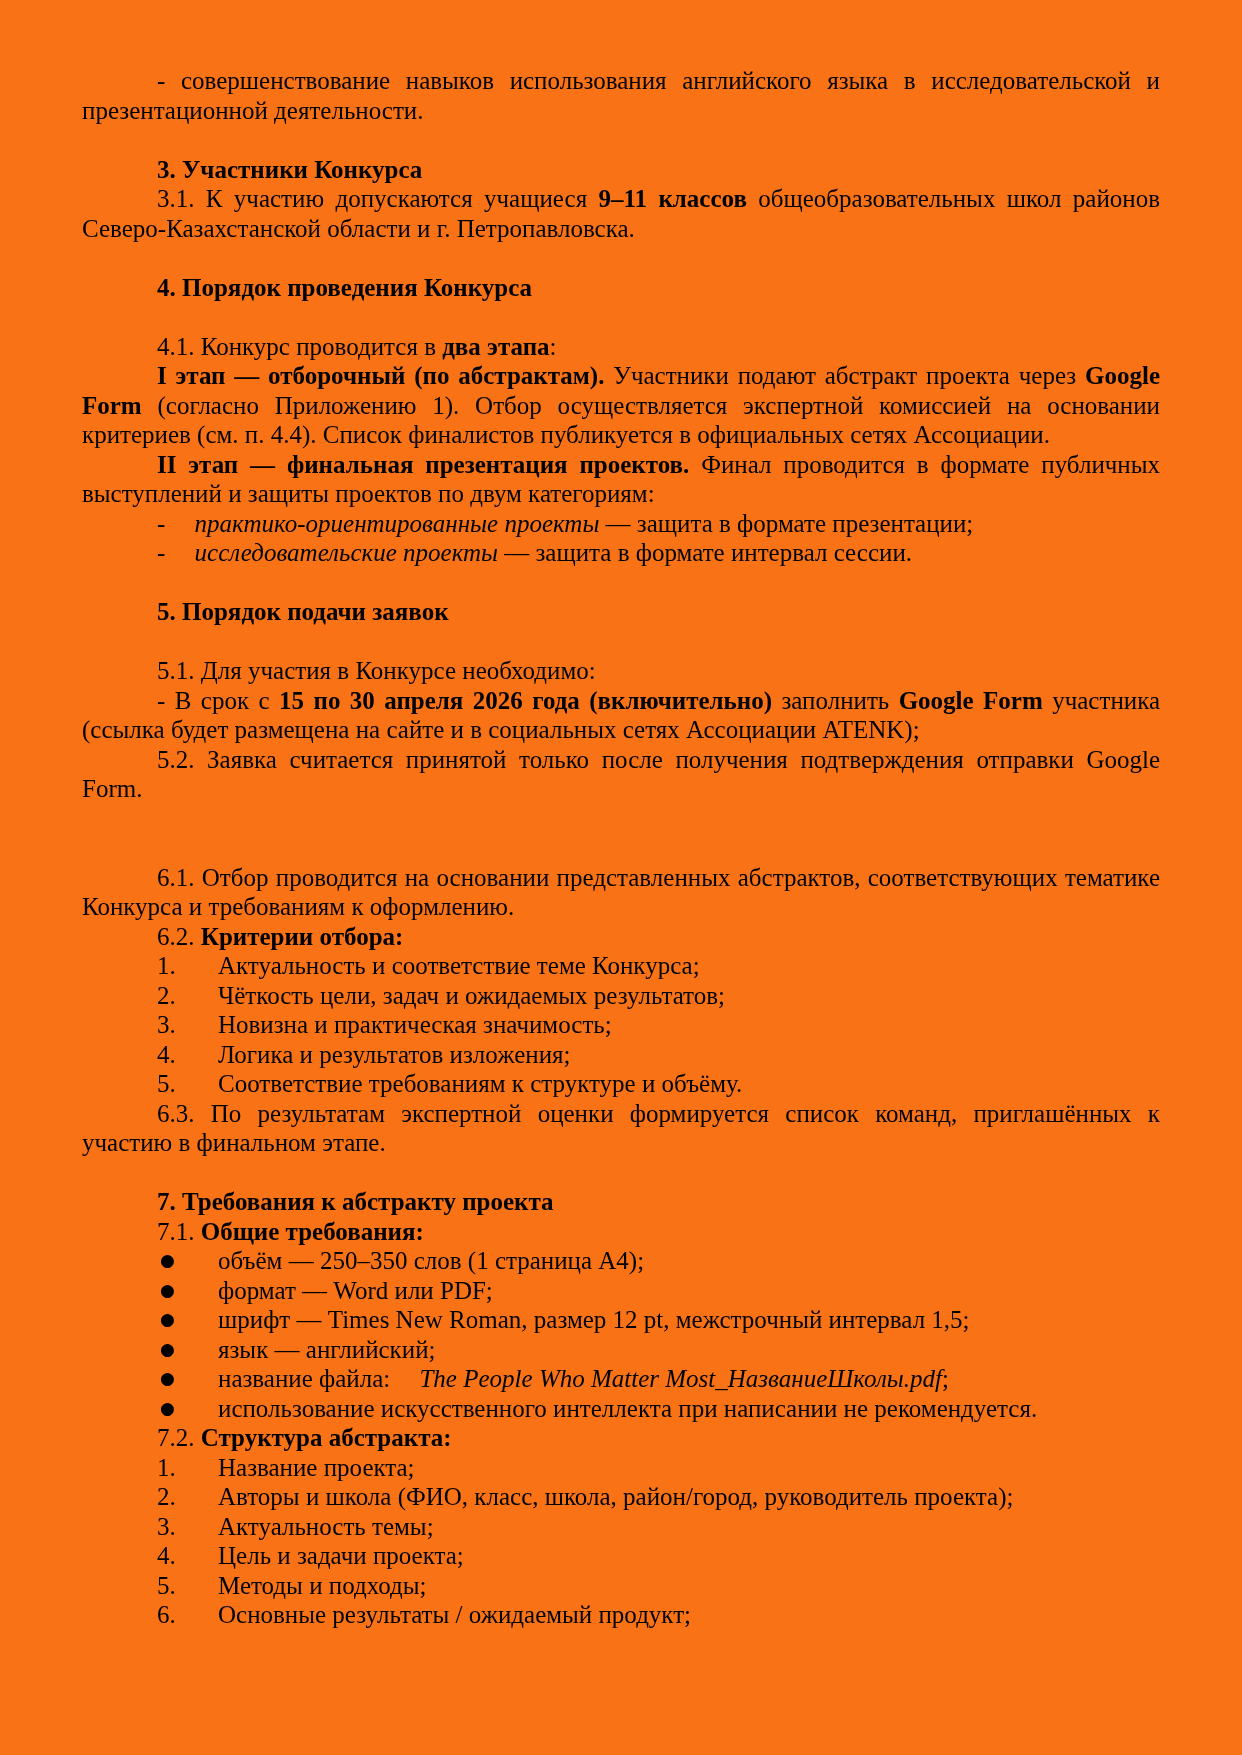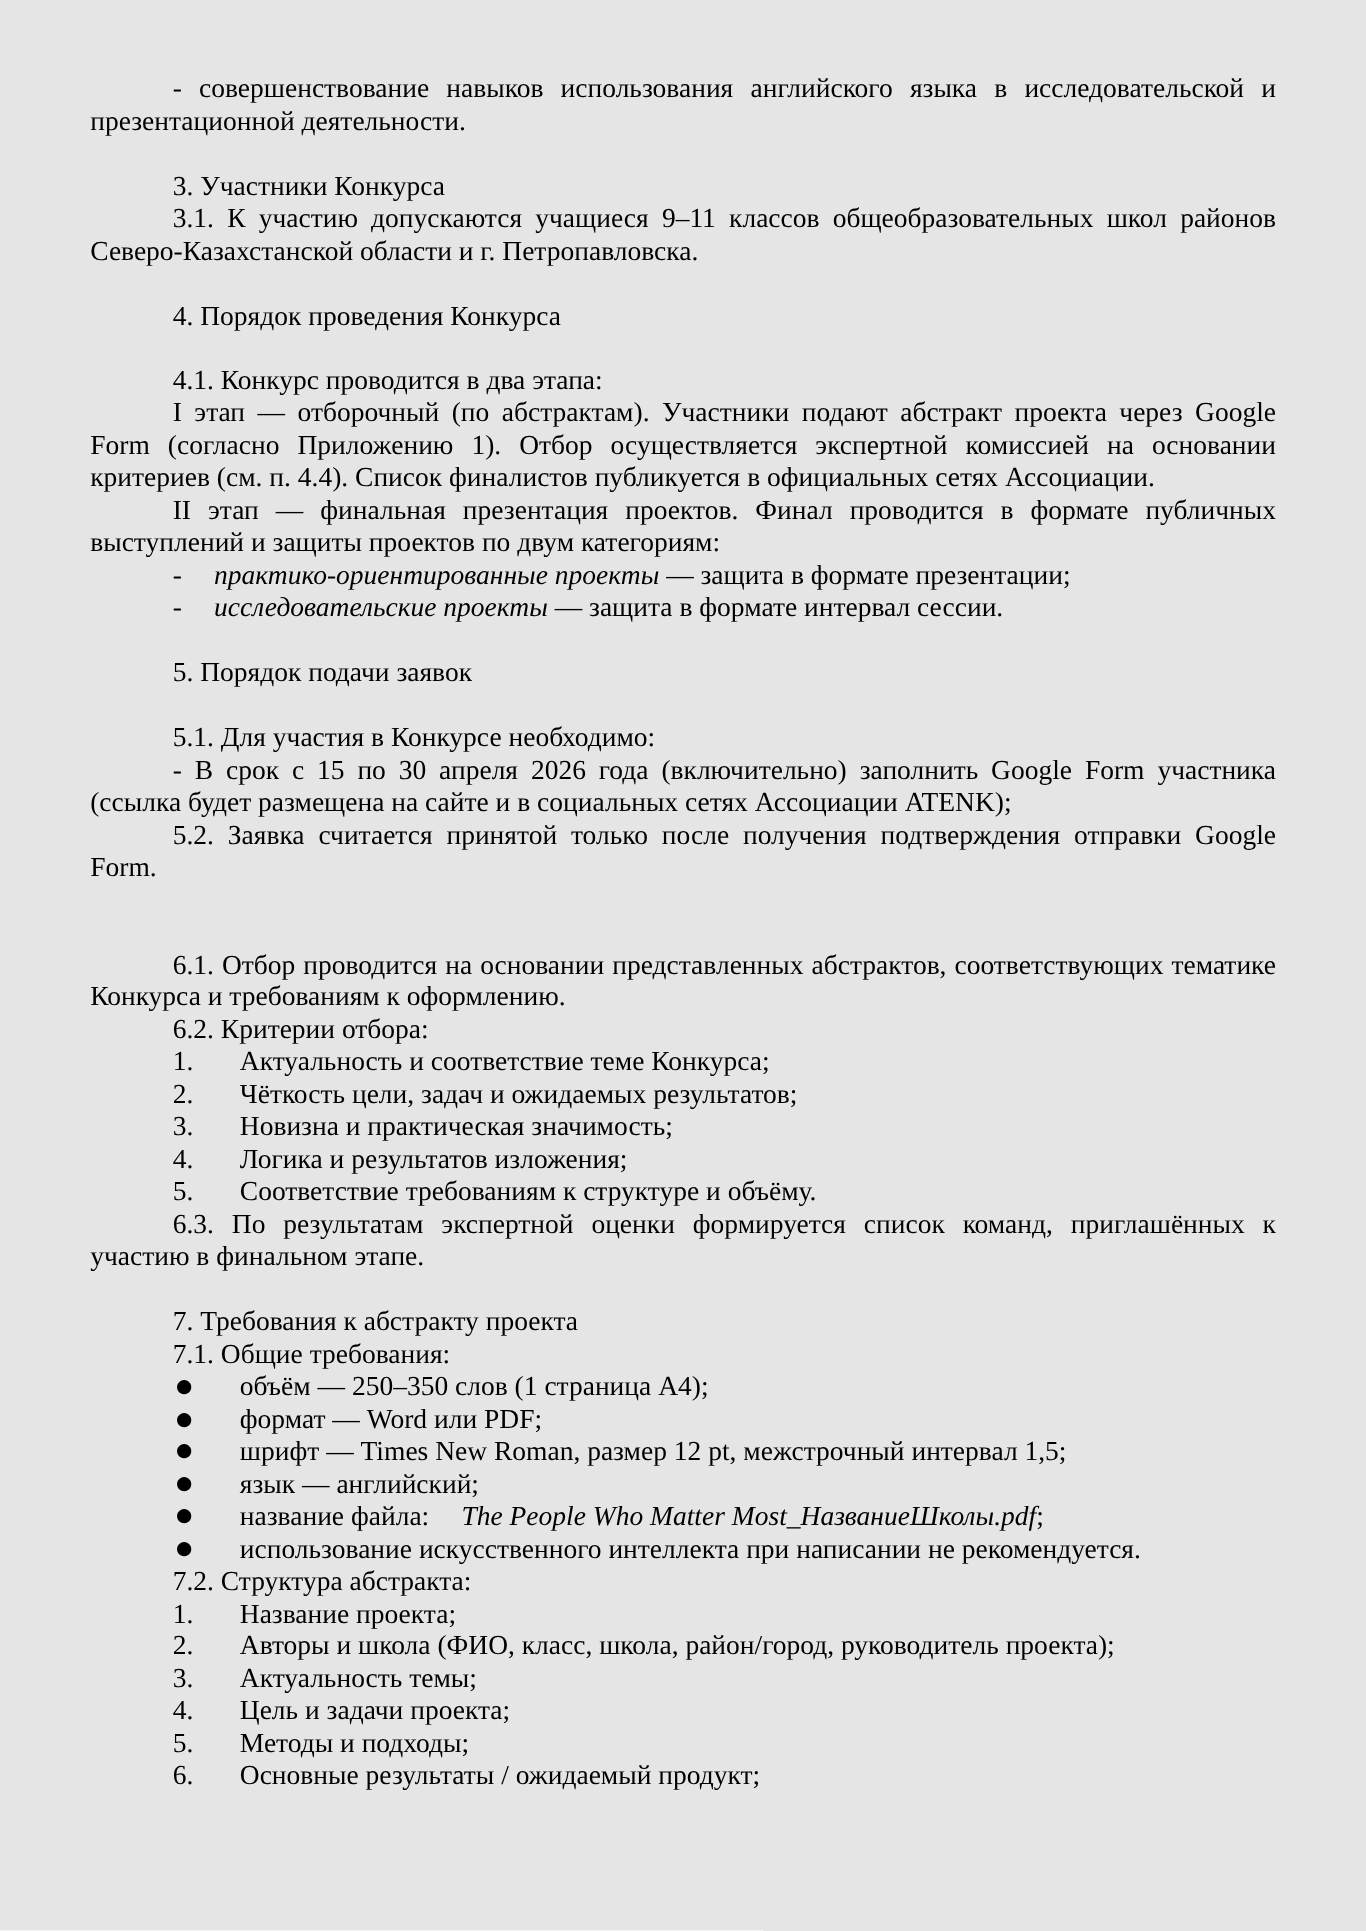--- a/index.html
+++ b/index.html
@@ -1,33 +1,33 @@
 <!DOCTYPE html>
 <html><head>
 <meta charset="utf-8">
 <style>
   html, body { margin: 0; padding: 0; background: #ffffff; }
   .page {
     width: 1242px;
     height: 1755px;
     box-sizing: border-box;
     padding: 66px 82px 0 82px;
-    background: #e5e5e5;
+    background: #f97316;
     color: #000000;
     font-family: "Liberation Serif", "DejaVu Serif", serif;
     font-size: 25px;
     line-height: 29.5px;
     overflow: hidden;
   }
   p { margin: 0; }
   .j { text-align: justify; }
   .ind { text-indent: 75px; }
-  .h { font-weight: normal; text-indent: 75px; }
+  .h { font-weight: bold; text-indent: 75px; }
   .blank { height: 29.5px; }
-  b { font-weight: normal; }
+  b { font-weight: bold; }
   i { font-style: italic; margin-left: 23px; }
   .li {
     position: relative;
     padding-left: 136px;
   }
   .li .mk {
     position: absolute;
     left: 75px;
     top: 0;
   }

